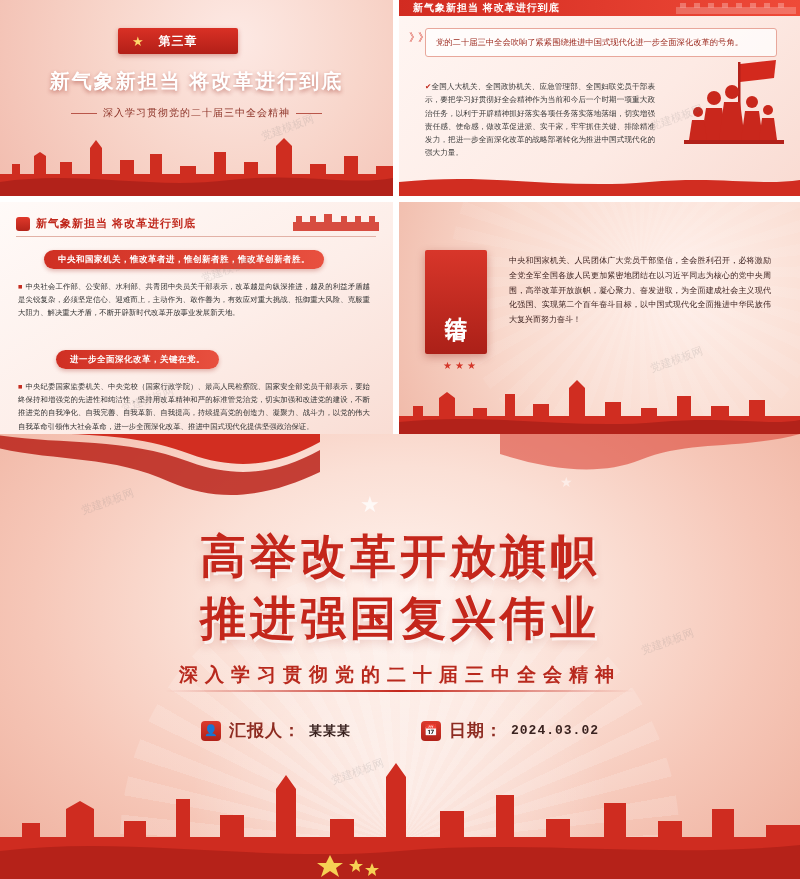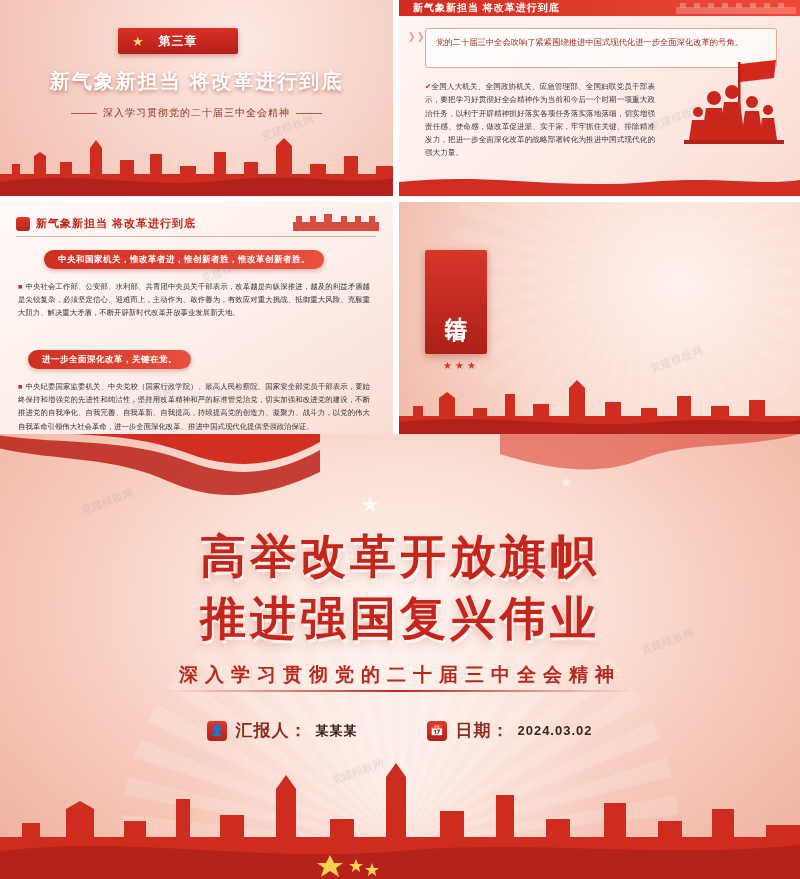--- a/index.html
+++ b/index.html
@@ -52,21 +52,21 @@
     background: linear-gradient(90deg,#d22b21,#ef4a38);
     color:#fff; font-size: 10px; font-weight: bold; letter-spacing:1px;
     display:flex; align-items:center; padding-left: 14px;
     overflow: hidden;
   }
   .s2-head .wall { position:absolute; right:4px; top:2px; opacity:.5; }
   .s2-quote {
     position: absolute; left: 26px; top: 28px; width: 352px;
     border: 1px solid #e8a79b; border-radius: 3px;
     background: rgba(255,255,255,.75);
-    padding: 7px 8px 18px 10px;
+    padding: 7px 8px 7px 10px;
     font-size: 8.3px; line-height: 1.55; color: #9c2a1f;
   }
   .s2-chev { position:absolute; left: 10px; top: 30px; color:#d4372a; font-size: 11px; letter-spacing:-2px; }
   .s2-body {
     position: absolute; left: 26px; top: 80px; width: 230px;
     font-size: 7.6px; line-height: 1.75; color: #3a3a3a; text-align: justify;
   }
   .s2-body .tick { color:#c02a1e; font-weight: bold; }
 
   
@@ -82,21 +82,21 @@
   .s3-wall { position:absolute; right: 14px; top: 12px; opacity:.85; }
   .pill {
     position: absolute; height: 19px; border-radius: 10px;
     background: linear-gradient(90deg,#cf2f23,#e8503f);
     color:#fff; font-size: 8.5px; font-weight: bold; letter-spacing:.5px;
     display:flex; align-items:center; justify-content:center;
     padding: 0 14px;
     box-shadow: 0 2px 4px rgba(160,30,20,.3);
   }
   #s3pill1 { left: 44px; top: 48px; }
-  #s3pill2 { left: 28px; top: 148px; }
+  #s3pill2 { left: 56px; top: 148px; }
   .s3-para {
     position: absolute; width: 352px; left: 18px;
     font-size: 7.4px; line-height: 1.78; color: #333; text-align: justify;
   }
   #s3p1 { top: 78px; }
   #s3p2 { top: 178px; }
   .sq { color:#c52c1f; margin-right: 3px; }
 
   
   #slide4 { left: 399px; top: 202px; width: 401px; height: 232px;
@@ -147,21 +147,21 @@
     position: absolute; left: 0; right: 0; top: 285px;
     display: flex; justify-content: center; gap: 70px; align-items: center;
   }
   .meta-item { display: flex; align-items: center; gap: 8px; }
   .meta-ico {
     width: 20px; height: 20px; border-radius: 4px;
     background: linear-gradient(180deg,#dc3a2c,#b02219);
     display:flex; align-items:center; justify-content:center; color:#fff; font-size: 11px;
   }
   .meta-label { font-size: 17px; color: #8d2b21; font-weight: bold; letter-spacing: 1px; }
-  .meta-value { font-size: 13px; color: #3a2320; font-weight: bold; letter-spacing: 1px; }
+  .meta-value { font-size: 13px; color: #3a2320; font-weight: bold; letter-spacing: 1px; font-family: Liberation Mono, monospace; }
 
   
   .wm {
     position: absolute; color: rgba(120,120,120,.18); font-size: 11px;
     transform: rotate(-20deg); pointer-events: none; white-space: nowrap;
   }
 
   .red-wave { position:absolute; left:0; bottom:0; width:100%; }
 </style>
 </head>
@@ -260,20 +260,21 @@
     <div class="wm" style="left:200px; top:60px;">党建模板网</div>
     <div class="wm" style="left:120px; top:190px;">党建模板网</div>
   </div>
 
   <div class="slide" id="slide4">
     <div class="rays" style="top:-120px; left:60%; width:380px; height:380px; opacity:.4;"></div>
     <div class="s4-banner">
       <span>结语</span>
     </div>
     <div class="s4-stars">★★★</div>
+    <div class="s4-text">中央和国家机关、人民团体广大党员干部坚信，全会胜利召开，必将激励全党全军全国各族人民更加紧密地团结在以习近平同志为核心的党中央周围，高举改革开放旗帜，凝心聚力、奋发进取，为全面建成社会主义现代化强国、实现第二个百年奋斗目标，以中国式现代化全面推进中华民族伟大复兴而努力奋斗！</div>
     <svg class="skyline" height="56" viewBox="0 0 401 56" preserveAspectRatio="none">
       <path d="M0,38 L14,38 L14,28 L24,28 L24,38 L40,38 L40,20 L48,14 L56,20 L56,38 L74,38 L74,30 L88,30 L88,38 L106,38 L106,16 L116,16 L116,38 L134,38 L134,26 L150,26 L150,38 L170,38 L170,10 L178,2 L186,10 L186,38 L206,38 L206,24 L222,24 L222,38 L242,38 L242,30 L258,30 L258,38 L278,38 L278,18 L292,18 L292,38 L312,38 L312,28 L330,28 L330,38 L350,38 L350,22 L366,22 L366,38 L401,38 L401,56 L0,56 Z" fill="#d02d21"></path>
       <path d="M0,44 C90,34 170,52 260,44 C330,38 370,48 401,42 L401,56 L0,56 Z" fill="#b2221a"></path>
     </svg>
     <div class="wm" style="left:250px; top:150px;">党建模板网</div>
   </div>
 
   <div id="poster">
     <div class="rays"></div>
     <div class="halo"></div>

